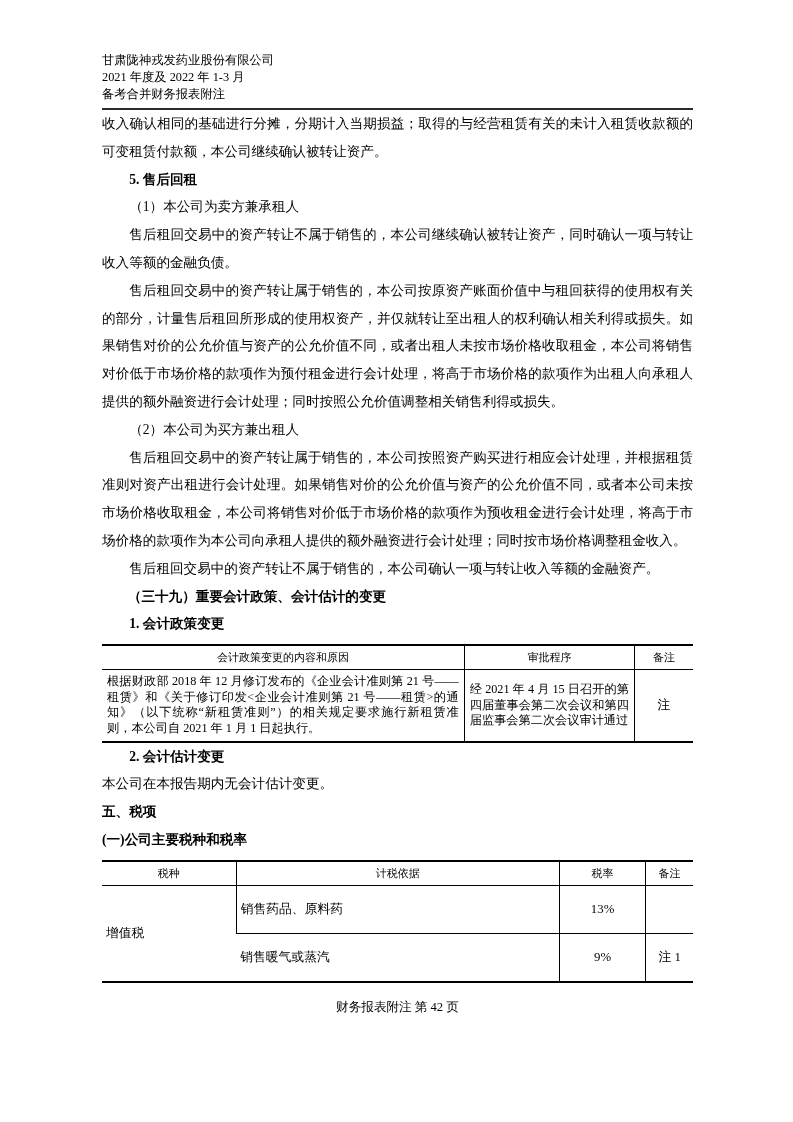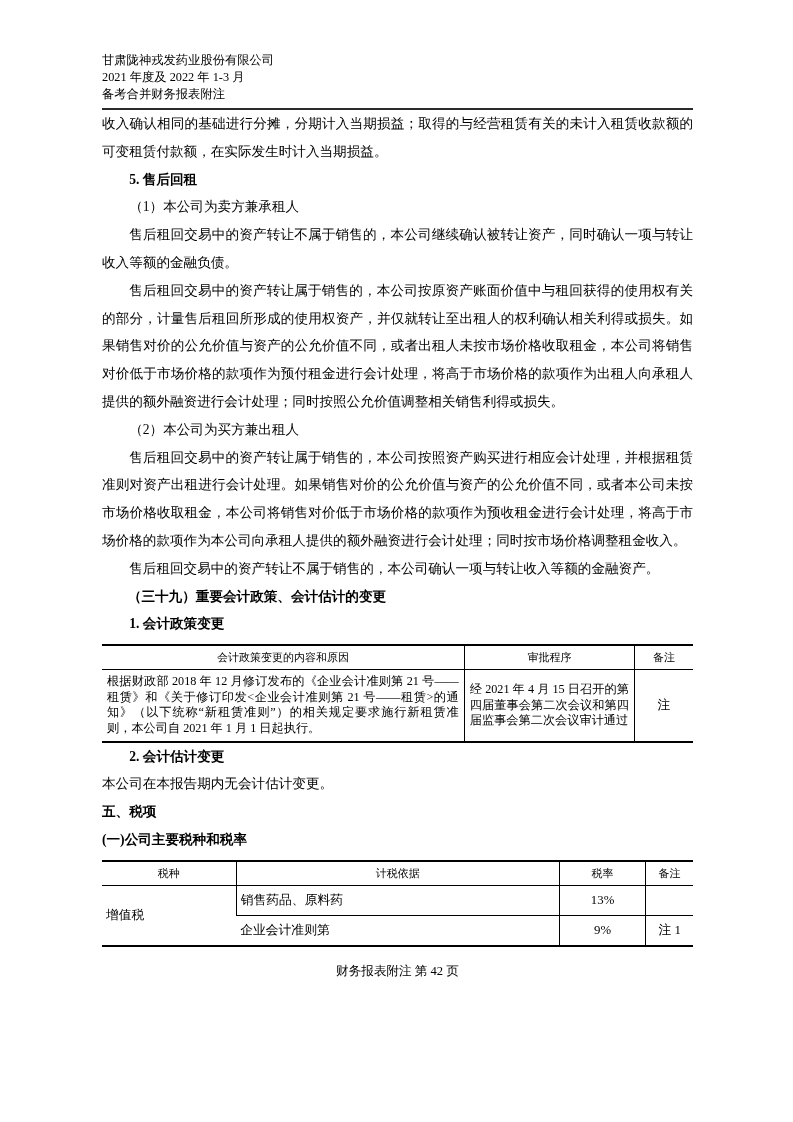--- a/index.html
+++ b/index.html
@@ -95,21 +95,21 @@
     line-height: 15.6px;
     text-align: justify;
     padding: 4px 5px;
   }
   .cell-center { text-align: center; font-size: 12.8px; }
 
   
   .tax-table td {
     font-size: 12.8px;
     height: 25px;
-    padding: 2px 4px;
+    padding: 11px 4px;
   }
   .tax-type-cell { text-align: left; padding-left: 9px; margin-top: 6px; }
   .tax-basis-cell { text-align: left; padding-left: 14px; }
   .tax-table tbody tr:first-child td:not([rowspan]) { border-bottom: 1px solid #000; }
 
   
   .doc-footer {
     margin-top: 16px;
     text-align: center;
     font-size: 12.6px;
@@ -122,21 +122,21 @@
   <div class="content">
 
     <header class="doc-header">
       <div>甘肃陇神戎发药业股份有限公司</div>
       <div>2021 年度及 2022 年 1-3 月</div>
       <div>备考合并财务报表附注</div>
     </header>
 
     <main class="doc-main">
 
-      <p class="p-first">收入确认相同的基础进行分摊，分期计入当期损益；取得的与经营租赁有关的未计入租赁收款额的可变租赁付款额，在实际发生时计入当期损益。</p>
+      <p class="p-first">收入确认相同的基础进行分摊，分期计入当期损益；取得的与经营租赁有关的未计入租赁收款额的可变租赁付款额，本公司继续确认被转让资产。</p>
 
       <p class="ind bold">5. 售后回租</p>
 
       <p class="ind">（1）本公司为卖方兼承租人</p>
 
       <p class="ind">售后租回交易中的资产转让不属于销售的，本公司继续确认被转让资产，同时确认一项与转让收入等额的金融负债。</p>
 
       <p class="ind">售后租回交易中的资产转让属于销售的，本公司按原资产账面价值中与租回获得的使用权有关的部分，计量售后租回所形成的使用权资产，并仅就转让至出租人的权利确认相关利得或损失。如果销售对价的公允价值与资产的公允价值不同，或者出租人未按市场价格收取租金，本公司将销售对价低于市场价格的款项作为预付租金进行会计处理，将高于市场价格的款项作为出租人向承租人提供的额外融资进行会计处理；同时按照公允价值调整相关销售利得或损失。</p>
 
       <p class="ind">（2）本公司为买方兼出租人</p>
@@ -196,21 +196,21 @@
           </tr>
         </thead>
         <tbody>
           <tr>
             <td class="tax-type-cell" rowspan="2">增值税</td>
             <td class="tax-basis-cell">销售药品、原料药</td>
             <td class="cell-center">13%</td>
             <td class="cell-center"></td>
           </tr>
           <tr>
-            <td class="tax-basis-cell">企业会计准则第</td>
+            <td class="tax-basis-cell">销售暖气或蒸汽</td>
             <td class="cell-center">9%</td>
             <td class="cell-center">注 1</td>
           </tr>
         </tbody>
       </table>
 
     </main>
 
     <footer class="doc-footer">
       <span>财务报表附注 第 42 页</span>

